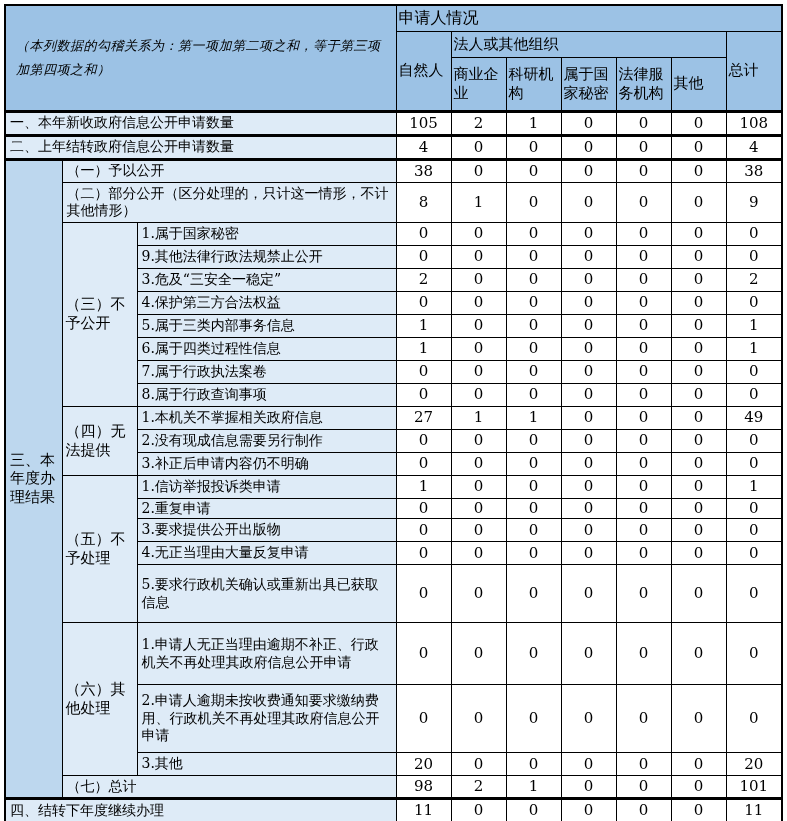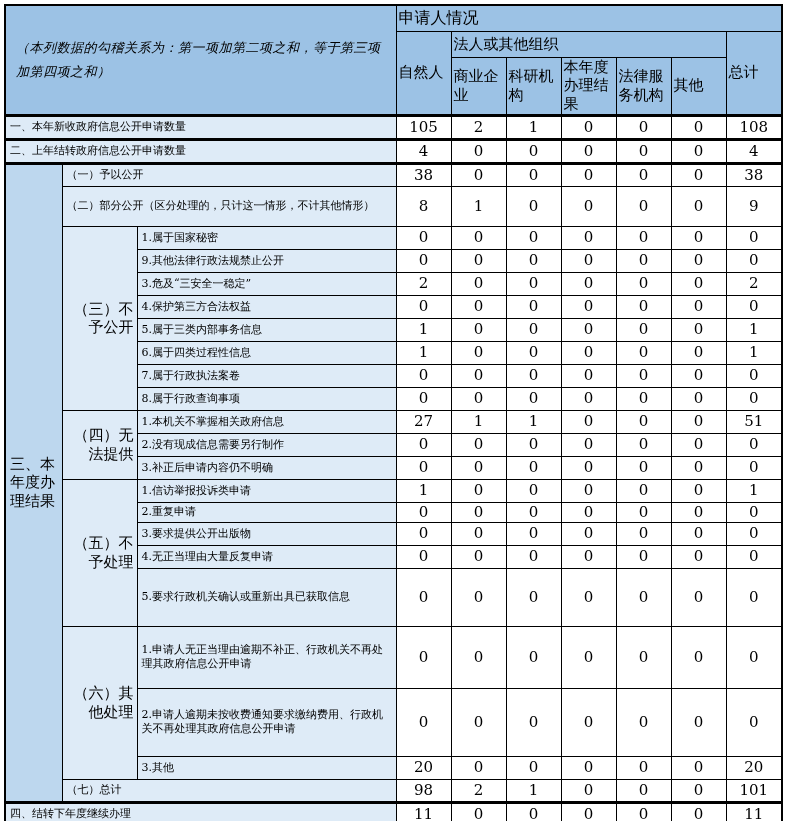--- a/index.html
+++ b/index.html
@@ -43,28 +43,28 @@
   
   td.sec {
     background: #BDD7EE;
     text-align: left;
     font-size: 15px;
     padding: 0 4px;
   }
   
   td.glbl {
     background: #DEEBF7;
-    text-align: right;
+    text-align: left;
     font-size: 15px;
     padding: 8px 3px;
   }
   td.lbl {
     background: #DEEBF7;
     text-align: left;
-    font-size: 11px;
+    font-size: 14px;
     padding: 1px 4px;
   }
   
   td.num {
     background: #ffffff;
     text-align: center;
     font-size: 15px;
     padding: 0;
   }
   
@@ -94,21 +94,21 @@
       <td class="hdr hdr-title" colspan="7">申请人情况</td>
     </tr>
     <tr style="height:26px">
       <td class="hdr" rowspan="2">自然人</td>
       <td class="hdr" colspan="5">法人或其他组织</td>
       <td class="hdr" rowspan="2">总计</td>
     </tr>
     <tr style="height:54px">
       <td class="hdr">商业企业</td>
       <td class="hdr">科研机构</td>
-      <td class="hdr">本年度办理结果</td>
+      <td class="hdr">属于国家秘密</td>
       <td class="hdr">法律服务机构</td>
       <td class="hdr">其他</td>
     </tr>
 
     <tr class="tt tb" style="height:24px">
       <td class="lbl" colspan="3">一、本年新收政府信息公开申请数量</td>
     <td class="num">105</td>
         <td class="num">2</td>
         <td class="num">1</td>
         <td class="num">0</td>
@@ -230,21 +230,21 @@
       </tr>
     <tr style="height:23px">
       <td class="glbl" rowspan="3">（四）无法提供</td>
       <td class="lbl">1.本机关不掌握相关政府信息</td>
     <td class="num">27</td>
         <td class="num">1</td>
         <td class="num">1</td>
         <td class="num">0</td>
         <td class="num">0</td>
         <td class="num">0</td>
-        <td class="num">51</td>
+        <td class="num">49</td>
       </tr>
     <tr style="height:23px">
       <td class="lbl">2.没有现成信息需要另行制作</td>
     <td class="num">0</td>
         <td class="num">0</td>
         <td class="num">0</td>
         <td class="num">0</td>
         <td class="num">0</td>
         <td class="num">0</td>
         <td class="num">0</td>

